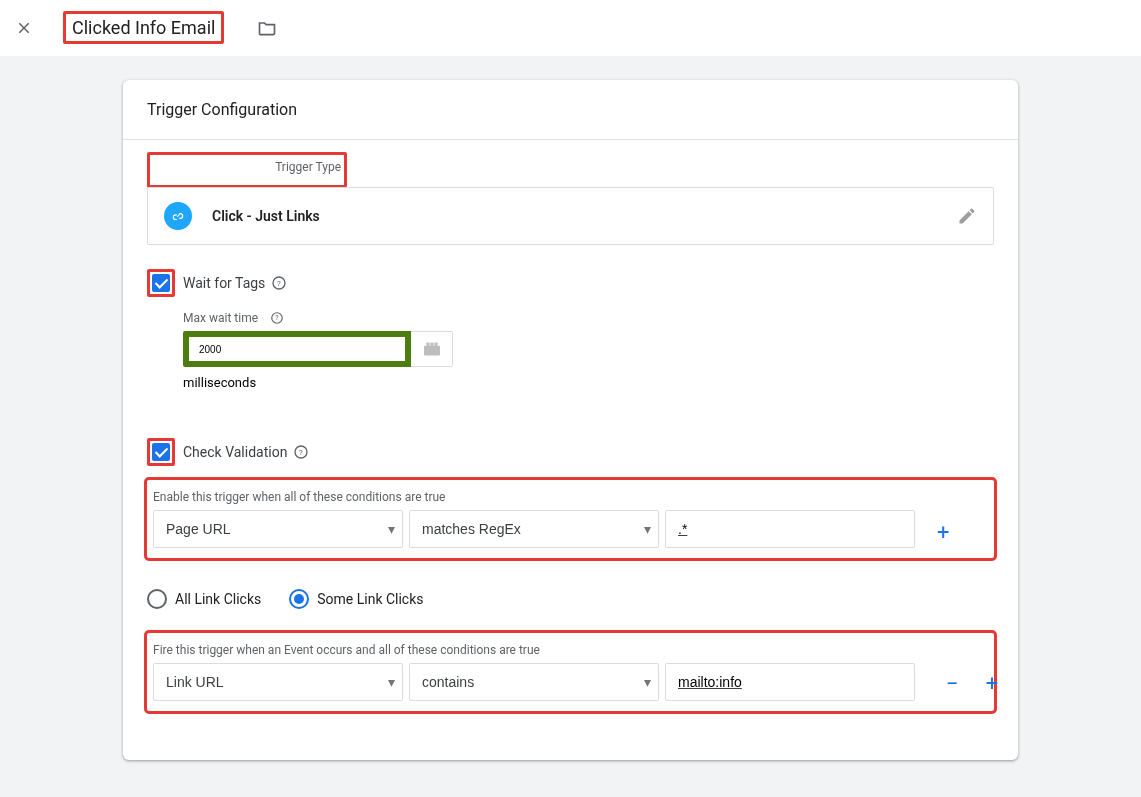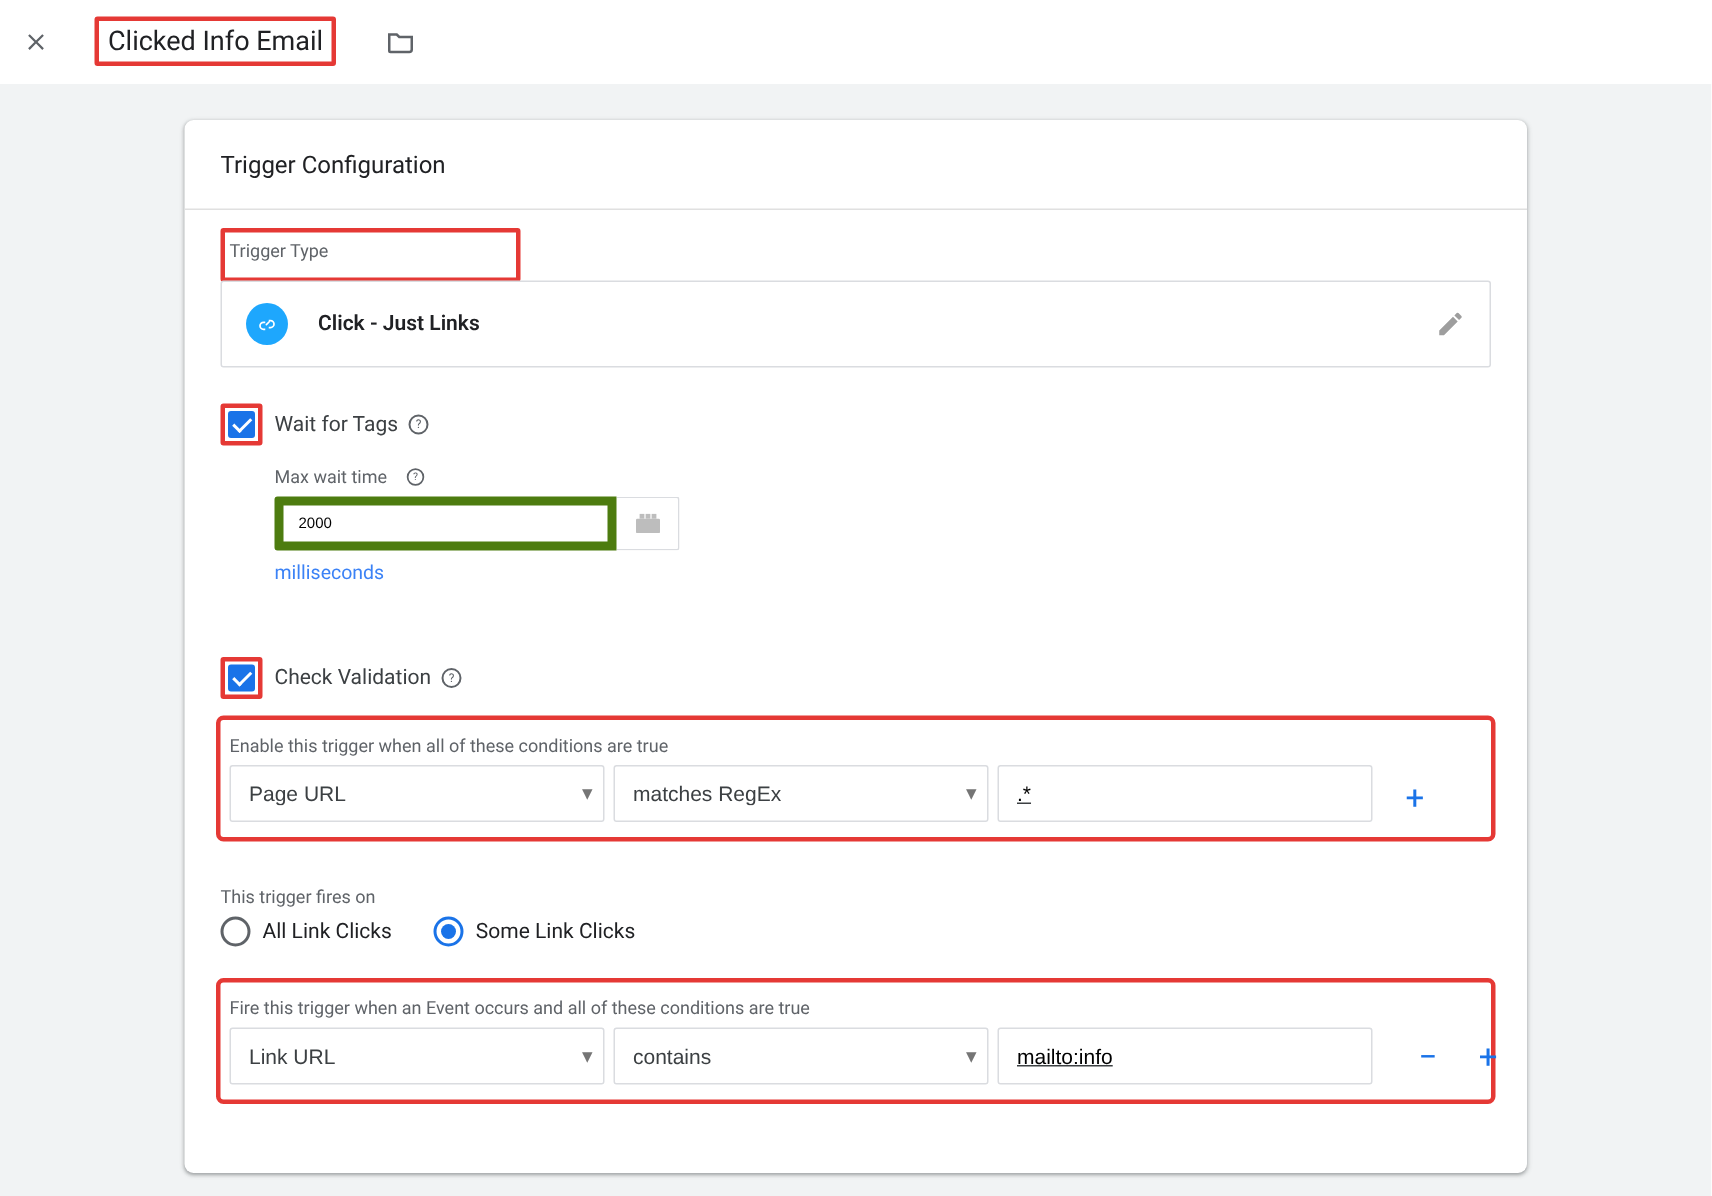--- a/index.html
+++ b/index.html
@@ -20,21 +20,21 @@
   .redwrap { outline:3px solid #e53935; outline-offset:-3px; border-radius:2px; }
   .row { display:flex; align-items:center; }
   .checkbox-wrap { width:28px; height:28px; display:flex; align-items:center; justify-content:center; }
   .gchk { -webkit-appearance:none; appearance:none; width:18px; height:18px; border:2px solid #5f6368; border-radius:2px; position:relative; margin:0; cursor:pointer; }
   .gchk:checked { background:#1a73e8; border-color:#1a73e8; }
   .gchk:checked::after { content:""; position:absolute; left:4px; top:0px; width:5px; height:10px; border:solid #fff; border-width:0 2px 2px 0; transform:rotate(45deg); }
   .help { color:#5f6368; display:inline-flex; align-items:center; margin-left:6px; }
   .indent { margin-left:36px; }
   .textinput { height:36px; border:6px solid #4d7c0f; border-radius:2px 0 0 2px; padding:0 10px; font-size:10px; width:228px; outline:none; }
   .lego { width:42px; height:36px; border:1px solid #dadce0; border-left:0; border-radius:0 2px 2px 0; display:flex; align-items:center; justify-content:center; color:#bdbdbd; cursor:pointer; }
-  .unit { font-size:13px; color:#3b82f6; margin-top:8px; }
+  .unit { font-size:13px; color:#000000; margin-top:8px; }
   .warnbox { background:#fef7e0; border:1px solid #fce293; border-radius:2px; padding:14px 18px; font-size:14px; color:#3c4043; margin-top:14px; }
   .warnbox .bold { font-weight:700; display:block; margin-bottom:6px; }
   .warnbox a { color:#1a73e8; text-decoration:none; }
   .cond-row { display:flex; align-items:center; gap:6px;text-decoration:underline; }
   .select-like { position:relative; flex:0 0 250px; }
   .select-like input { width:100%; height:38px; border:1px solid #dadce0; border-radius:2px; padding:0 30px 0 12px; font-size:14px; outline:none; color:#3c4043; background:#fff; cursor:pointer; }
   .select-like .caret { position:absolute; right:8px; top:50%; transform:translateY(-50%); pointer-events:none; color:#757575; }
   .valbox { flex:0 0 250px; height:38px; border:1px solid #dadce0; border-radius:2px; padding:0 12px; font-size:14px; outline:none; }
   .plus, .minus { width:30px; text-align:center; color:#1a73e8; font-size:22px; font-weight:400; cursor:pointer; user-select:none; }
   .radio-row { display:flex; align-items:center; gap:28px; margin-top:2px; }
@@ -62,21 +62,21 @@
       </svg>
   </div>
 </div>
 
 <div class="canvas">
   <div class="card">
     <div class="card-header">Trigger Configuration</div>
     <div class="card-body">
 
       
-      <div class="redwrap" style="padding:4px 6px 8px; display:inline-block; min-width:200px;">
+      <div class="redwrap" style="padding:4px 6px 8px; display:inline-block; min-width:200px;text-align:right;">
         <span class="small-label">Trigger Type</span>
       </div>
       <div class="tt-box" style="margin-top:-1px;">
         <div class="tt-icon">
           <svg width="14" height="14" viewBox="0 0 24 24">
               <path fill="#fff" d="M10.59 13.41a1 1 0 0 0 1.41 0l3-3a1 1 0 1 0-1.41-1.41l-3 3a1 1 0 0 0 0 1.41zM8 17a3 3 0 0 1 0-6h2V9H8a5 5 0 0 0 0 10h2v-2H8zm8-10h-2v2h2a3 3 0 0 1 0 6h-2v2h2a5 5 0 0 0 0-10z"></path>
             </svg>
         </div>
         <div class="tt-name">Click - Just Links</div>
         <div class="tt-edit">
@@ -160,21 +160,20 @@
             <span class="caret">▾</span>
           </div>
           <input class="valbox" value=".*" style="">
         </div>
       </div>
       <span class="plus" style="position:relative; top:-38px; left:790px;">+</span>
 
       <div style="height:4px;"></div>
 
       
-      <span class="small-label">This trigger fires on</span>
       <div class="radio-row">
         <label class="rlabel">
           <input type="radio" name="fireson" class="gradio" style="">
           <span>All Link Clicks</span>
         </label>
         <label class="rlabel">
           <input type="radio" name="fireson" class="gradio" checked="" style="">
           <span>Some Link Clicks</span>
         </label>
       </div>

